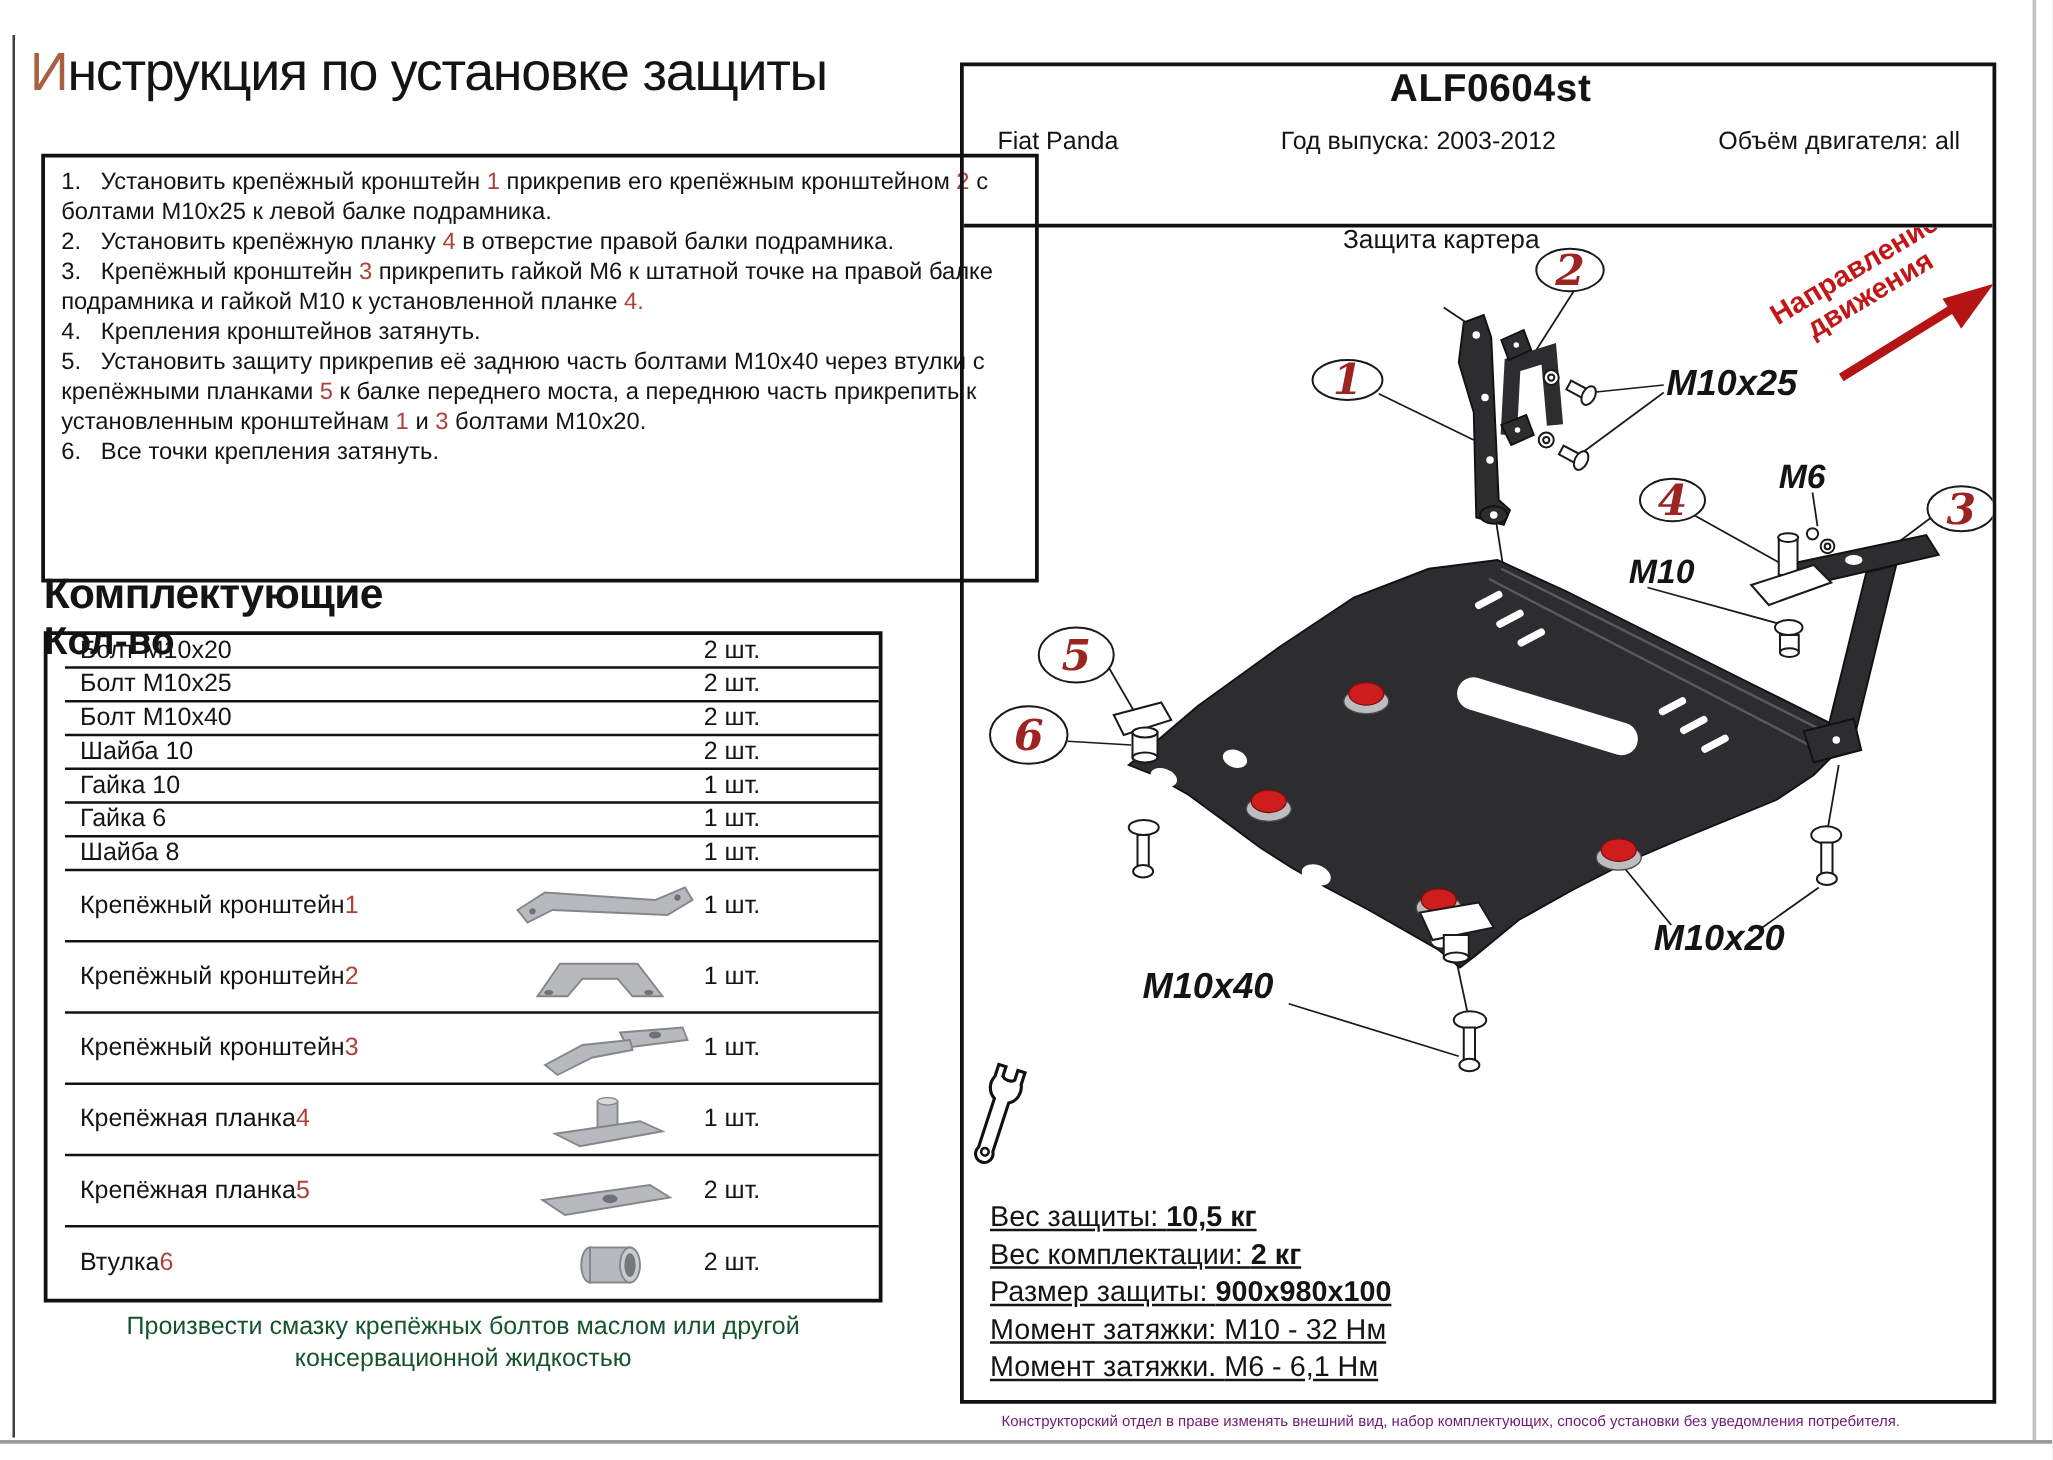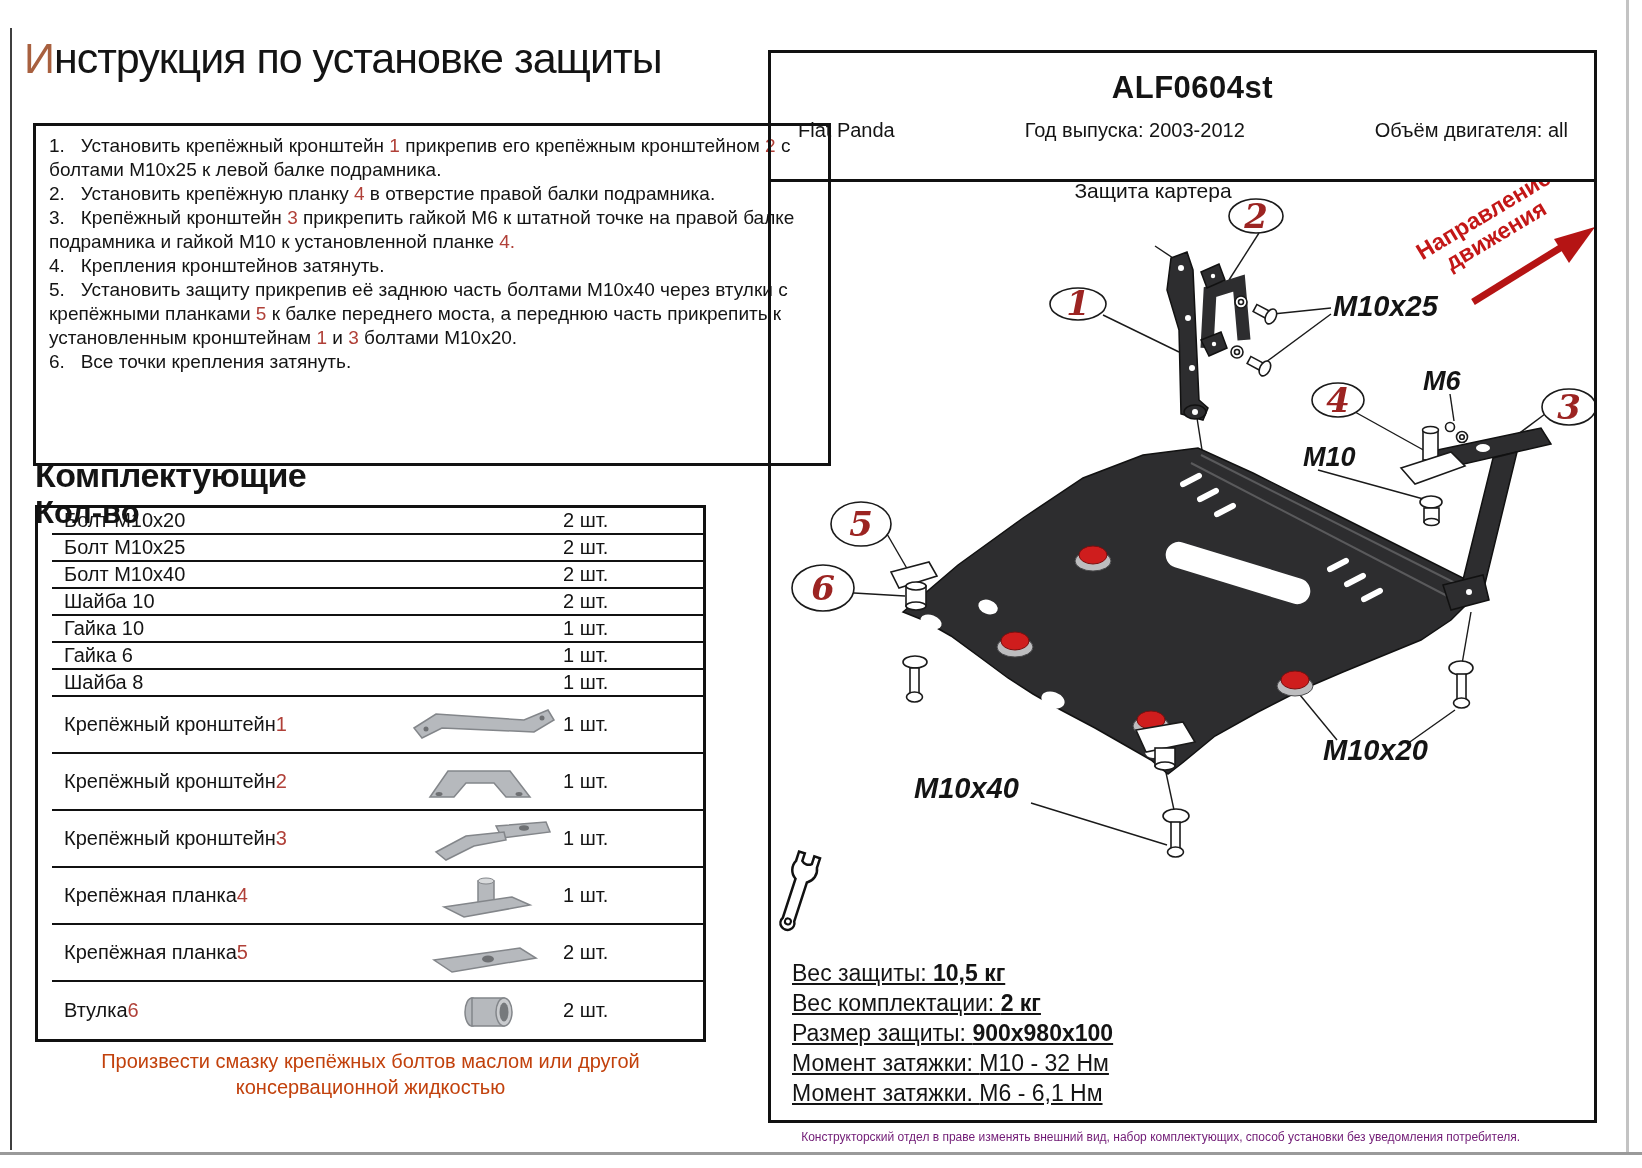--- a/index.html
+++ b/index.html
@@ -20,29 +20,29 @@
   .comp-head{position:absolute;left:35px;top:456px;width:671px;display:flex;justify-content:center;align-items:baseline;flex-direction:column;}
   .comp-head .h1{font-size:34px;font-weight:bold;letter-spacing:-0.5px;}
   .comp-head .h2{font-size:31px;font-weight:bold;margin-right:8px;}
   .comp-table{position:absolute;left:35px;top:505px;width:671px;border:3px solid #111;box-sizing:border-box;padding-left:14px;}
   .c-row{display:flex;align-items:center;border-bottom:2px solid #111;box-sizing:border-box;height:27px;}
   .c-row:last-child{border-bottom:none;}
   .c-row.has-icon{height:57px;}
   .cell-name{flex:1;display:flex;align-items:center;font-size:20px;padding-left:12px;}
   .cell-icon{margin-left:auto;width:160px;display:flex;justify-content:center;}
   .cell-qty{width:140px;font-size:20px;}
-  .lube-note{position:absolute;left:35px;top:1048px;width:671px;text-align:center;color:#c2410c;
+  .lube-note{position:absolute;left:35px;top:1048px;width:671px;text-align:center;color:#14532d;
              font-size:20px;line-height:26px;}
   .lube-note .inner{display:inline-block;max-width:625px;}
 
   
   .panel{position:absolute;left:768px;top:50px;width:829px;height:1073px;border:3px solid #111;
          box-sizing:border-box;display:flex;flex-direction:column;}
   .panel-header{height:126px;border-bottom:3px solid #111;box-sizing:content-box;position:relative;}
-  .panel-code{text-align:center;margin-top:17px;font-size:31px;font-weight:bold;letter-spacing:0.5px;padding-left:20px;}
+  .panel-code{text-align:center;font-size:31px;font-weight:bold;letter-spacing:0.5px;padding-left:20px;}
   .panel-info{display:flex;justify-content:space-between;margin-top:13px;padding:0 26px 0 27px;font-size:20px;}
   .diagram-area{position:relative;flex:1;border-radius:17px;}
   .diagram-svg{position:absolute;left:0;top:0;width:100%;height:100%;}
   .specs{position:absolute;left:21px;top:776px;font-size:23px;line-height:30px;white-space:nowrap;text-decoration:underline;}
   .specs b{font-weight:bold;}
   .disclaimer{position:absolute;left:0;top:1130px;width:1520px;text-align:right;font-size:12px;color:#701a75;}
 
   
   .sv-caption{font:21px "Liberation Sans",sans-serif;fill:#141414;}
   .sv-label{font-style:italic;font-weight:bold;font-family:"Liberation Sans",sans-serif;fill:#141414;}

